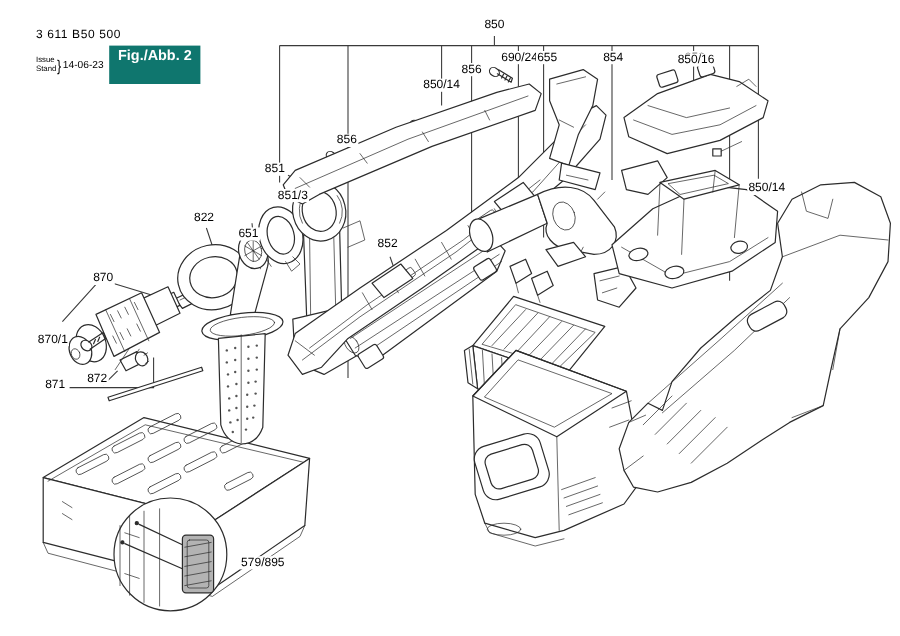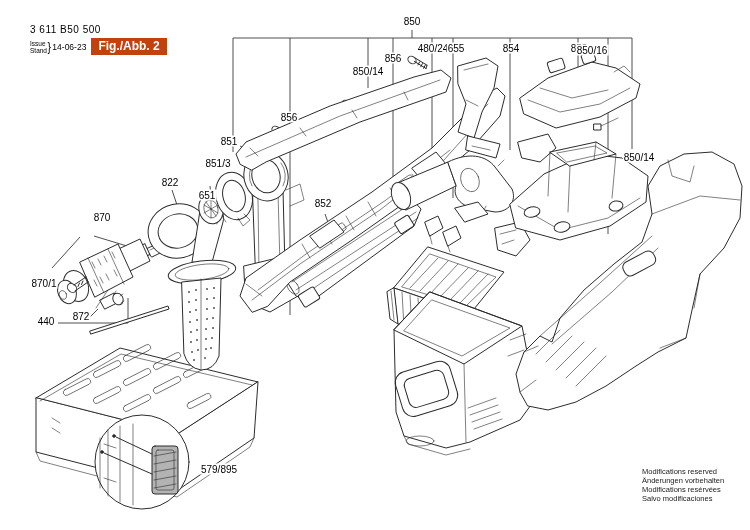--- a/index.html
+++ b/index.html
@@ -8,21 +8,21 @@
     font-family:"Liberation Sans","DejaVu Sans",sans-serif;overflow:hidden;
     margin:0 auto;
   }
   
   .title-block{position:absolute;left:30px;top:24px;color:#000;}
   .pn{font-size:10px;letter-spacing:.5px;}
   .issue-row{display:flex;align-items:center;margin-top:3px;}
   .issue-stand{display:flex;flex-direction:column;font-size:6.5px;line-height:7px;}
   .brace{font-size:13px;margin:0 1px 0 0;font-weight:400;transform:scaleX(.8);}
   .date{font-size:8.5px;margin-right:5px;}
-  .fig{background:#c2410c;color:#fff;font-weight:bold;font-size:12px;padding:1px 7px 2px 7px;}
+  .fig{background:#0f766e;color:#fff;font-weight:bold;font-size:12px;padding:1px 7px 17px 7px;}
   
   .callout{
     position:absolute;transform:translate(-50%,-50%);
     font-size:10px;font-weight:normal;color:#000;background:#fff;
     padding:0 1px;white-space:nowrap;line-height:11px;
   }
   
   .footer{position:absolute;left:642px;top:467px;font-size:7.5px;line-height:9px;color:#222;}
   .footer span{display:block;}
   
@@ -331,39 +331,33 @@
       <span class="brace">}</span>
       <span class="date">14-06-23</span>
       <span class="fig">Fig./Abb. 2</span>
     </div>
   </div>
 
   <div id="callout-layer">
       <div class="callout" style="left: 412px; top: 21px;">850</div>
       <div class="callout" style="left: 368px; top: 71px;">850/14</div>
       <div class="callout" style="left: 393px; top: 58px;">856</div>
-      <div class="callout" style="left: 433px; top: 48px;">480/24</div>
+      <div class="callout" style="left: 433px; top: 48px;">690/24</div>
       <div class="callout" style="left: 456px; top: 48px;">655</div>
       <div class="callout" style="left: 511px; top: 48px;">854</div>
       <div class="callout" style="left: 579px; top: 48px;">853</div>
-      <div class="callout" style="left: 592px; top: 50px;">850/16</div>
+      <div class="callout" style="left: 580px; top: 50px;">850/16</div>
       <div class="callout" style="left: 639px; top: 157px;">850/14</div>
       <div class="callout" style="left: 289px; top: 117px;">856</div>
       <div class="callout" style="left: 229px; top: 141px;">851</div>
-      <div class="callout" style="left: 218px; top: 163px;">851/3</div>
+      <div class="callout" style="left: 244px; top: 163px;">851/3</div>
       <div class="callout" style="left: 207px; top: 195px;">651</div>
       <div class="callout" style="left: 170px; top: 182px;">822</div>
       <div class="callout" style="left: 323px; top: 203px;">852</div>
-      <div class="callout" style="left: 86px; top: 217px; margin-left: 16px;">870</div>
+      <div class="callout" style="left: 86px; top: 232px;">870</div>
       <div class="callout" style="left: 44px; top: 283px;">870/1</div>
-      <div class="callout" style="left: 46px; top: 321px;">440</div>
+      <div class="callout" style="left: 46px; top: 321px;">871</div>
       <div class="callout" style="left: 81px; top: 316px;">872</div>
       <div class="callout" style="left: 219px; top: 469px;">579/895</div>
     </div>
 
-  <div class="footer">
-    <span>Modifications reserved</span>
-    <span>Änderungen vorbehalten</span>
-    <span>Modifications resérvées</span>
-    <span>Salvo modificaciones</span>
-  </div>
 
 </div>
 
 </body></html>

